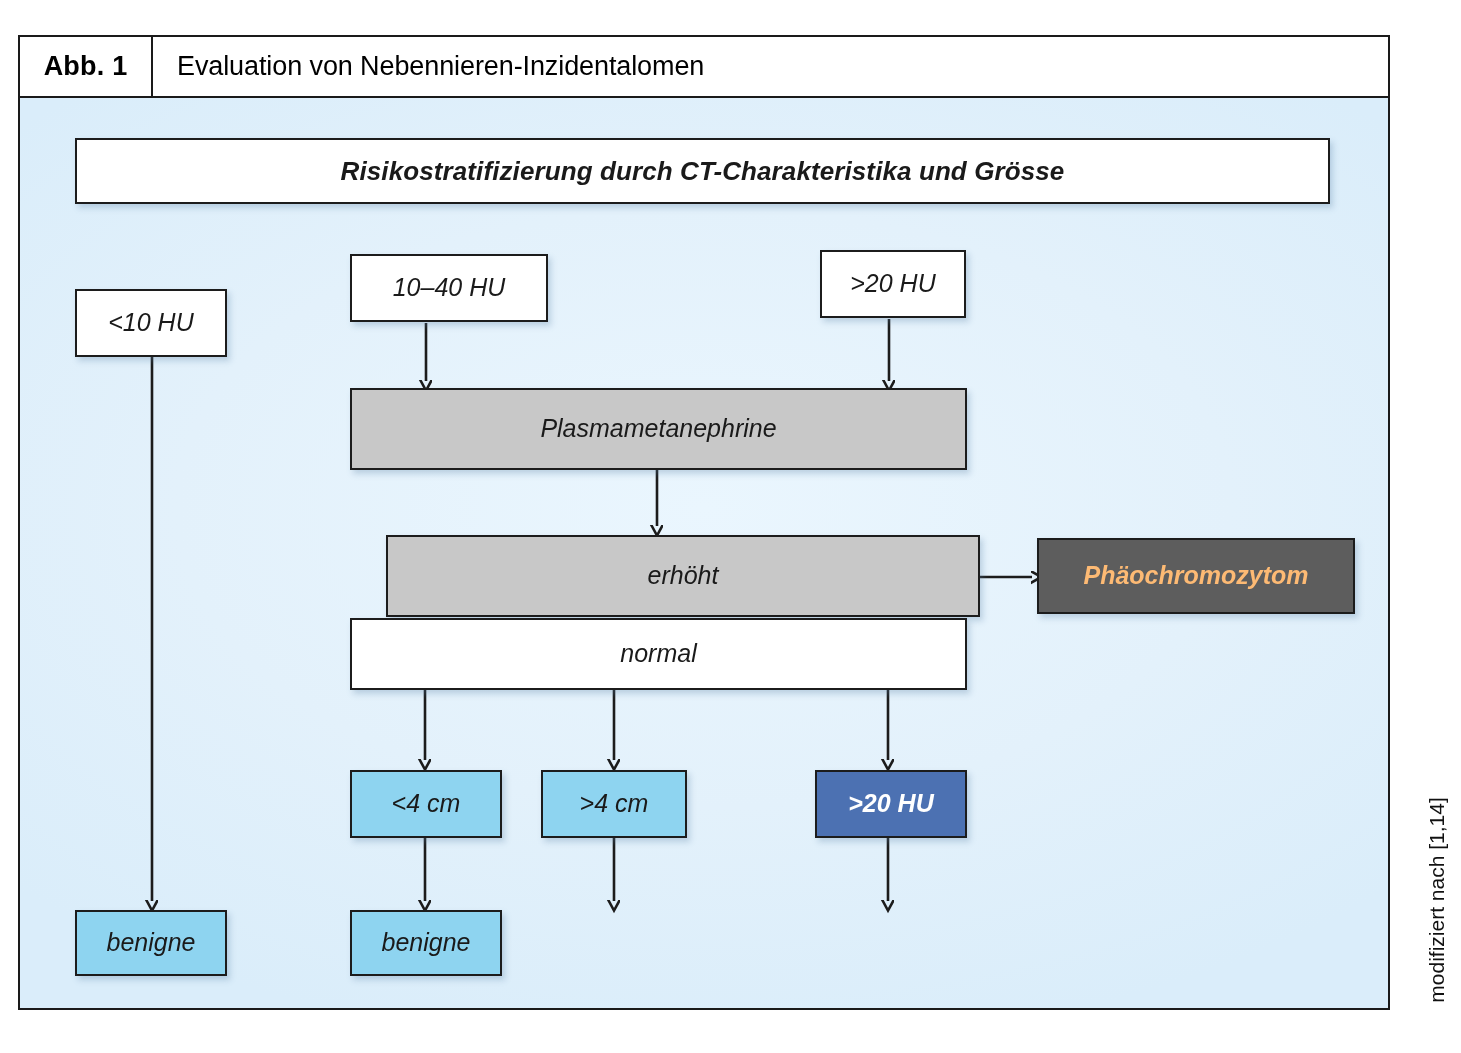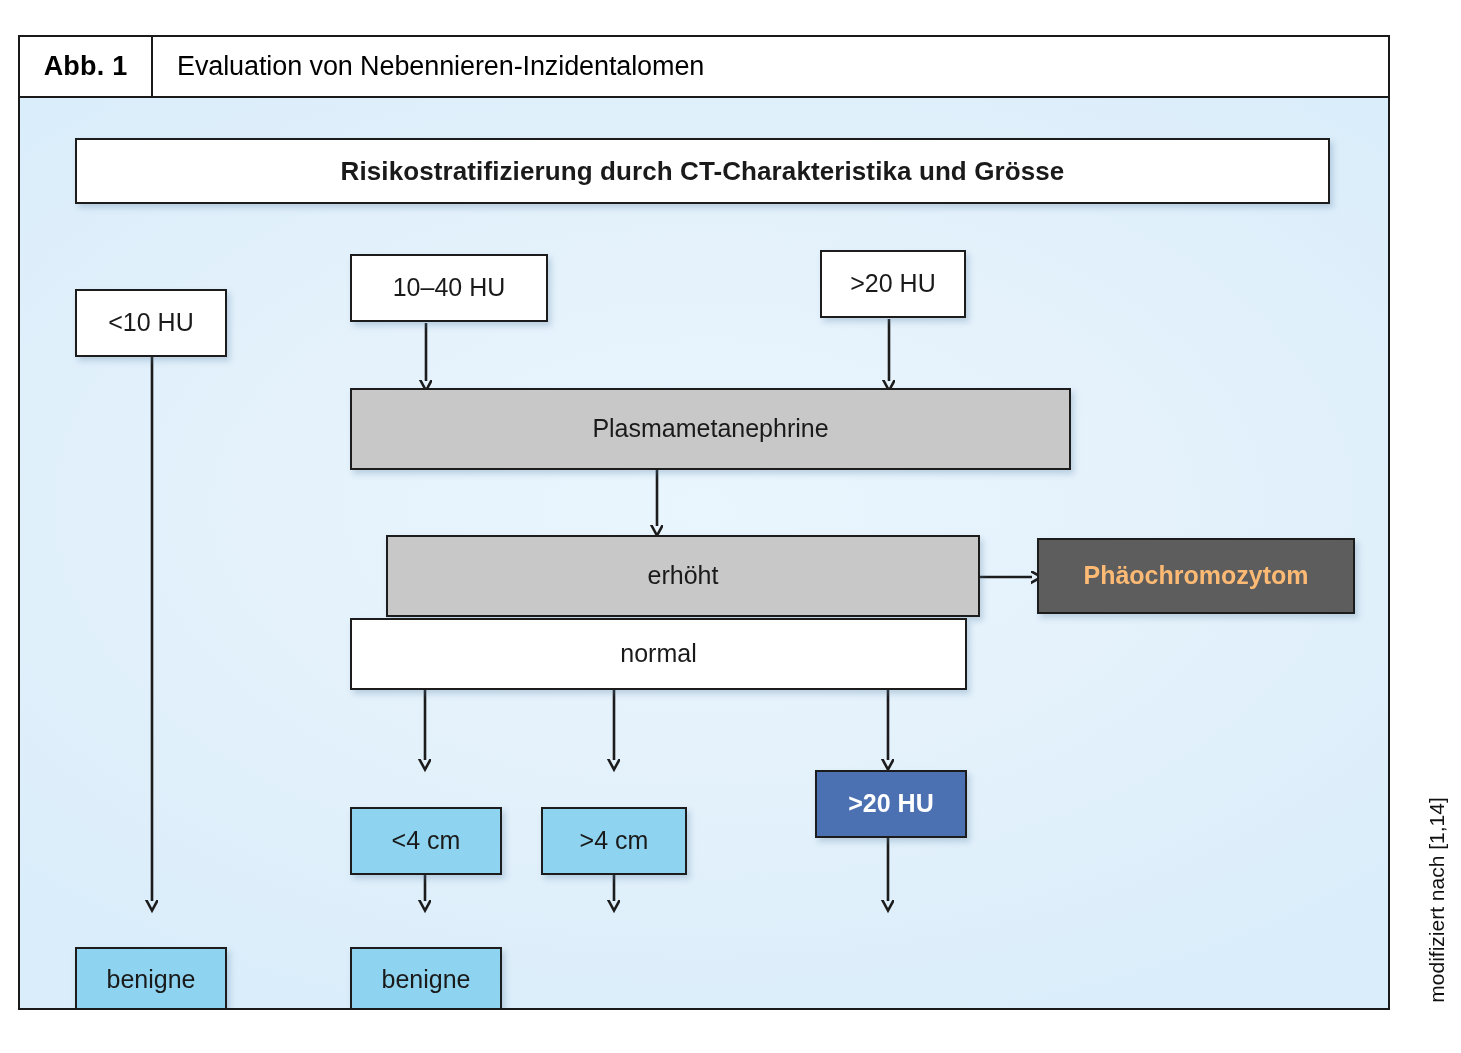--- a/index.html
+++ b/index.html
@@ -87,25 +87,26 @@
     border: 2px solid #1c1c1c;
     display: flex;
     align-items: center;
     justify-content: center;
     text-align: center;
     box-shadow: 3px 4px 6px rgba(90, 130, 165, 0.30);
     font-size: 25px;
     color: #1a1a1a;
     line-height: 1.1;
     white-space: nowrap;
+    font-style: italic;
   }
   .node.white   { background: #ffffff; }
   .node.grey    { background: #c8c8c8; }
   .node.darkgrey{ background: #5d5d5d; color: #fdba74; font-weight: bold; }
-  .node.lblue   { background: #8ed4f0; margin-top: 37px; }
+  .node.lblue   { background: #8ed4f0; }
   .node.dblue   { background: #4c71b2; color: #ffffff; font-weight: bold; }
 
   .node.header-bar {
     font-size: 26px;
     font-weight: bold;
     letter-spacing: 0.1px;
   }
 
   
   .connectors {
@@ -181,21 +182,21 @@
     </svg>
 
     <div class="node white header-bar" style="left:55px; top:40px; width:1255px; height:66px;">Risikostratifizierung durch CT-Charakteristika und Grösse</div>
 
     <div class="node white" style="left:55px; top:156px; width:152px; height:68px;margin-top:35px;">&lt;10 HU</div>
 
     <div class="node white" style="left:330px; top:156px; width:198px; height:68px;">10–40 HU</div>
 
     <div class="node white" style="left:800px; top:152px; width:146px; height:68px;">&gt;20 HU</div>
 
-    <div class="node grey" style="left:330px; top:290px; width:721px; height:82px;">Plasmametanephrine</div>
+    <div class="node grey" style="left:330px; top:290px; width:617px; height:82px;">Plasmametanephrine</div>
 
     <div class="node grey" style="left:330px; top:437px; width:594px; height:82px;margin-left:36px;">erhöht</div>
 
     <div class="node darkgrey" style="left:1017px; top:440px; width:318px; height:76px;">Phäochromozytom</div>
 
     <div class="node white" style="left:330px; top:520px; width:617px; height:72px;">normal</div>
 
     <div class="node lblue" style="left:330px; top:672px; width:152px; height:68px;">&lt;4 cm</div>
 
     <div class="node lblue" style="left:521px; top:672px; width:146px; height:68px;">&gt;4 cm</div>

